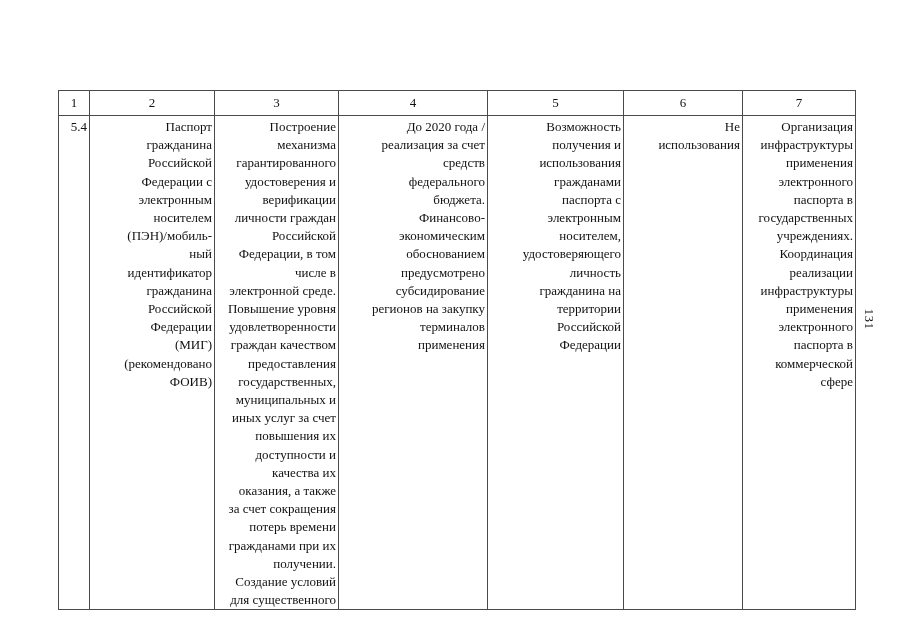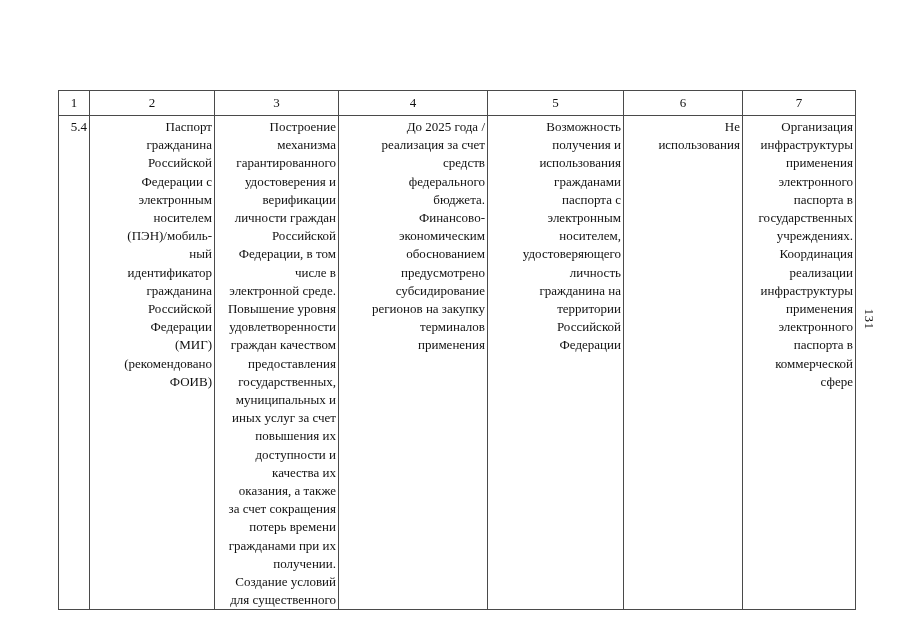--- a/index.html
+++ b/index.html
@@ -123,21 +123,21 @@
 повышения их
 доступности и
 качества их
 оказания, а также
 за счет сокращения
 потерь времени
 гражданами при их
 получении.
 Создание условий
 для существенного</td>
-      <td class="bcell">До 2025 года /
+      <td class="bcell">До 2020 года /
 реализация за счет
 средств
 федерального
 бюджета.
 Финансово-
 экономическим
 обоснованием
 предусмотрено
 субсидирование
 регионов на закупку

